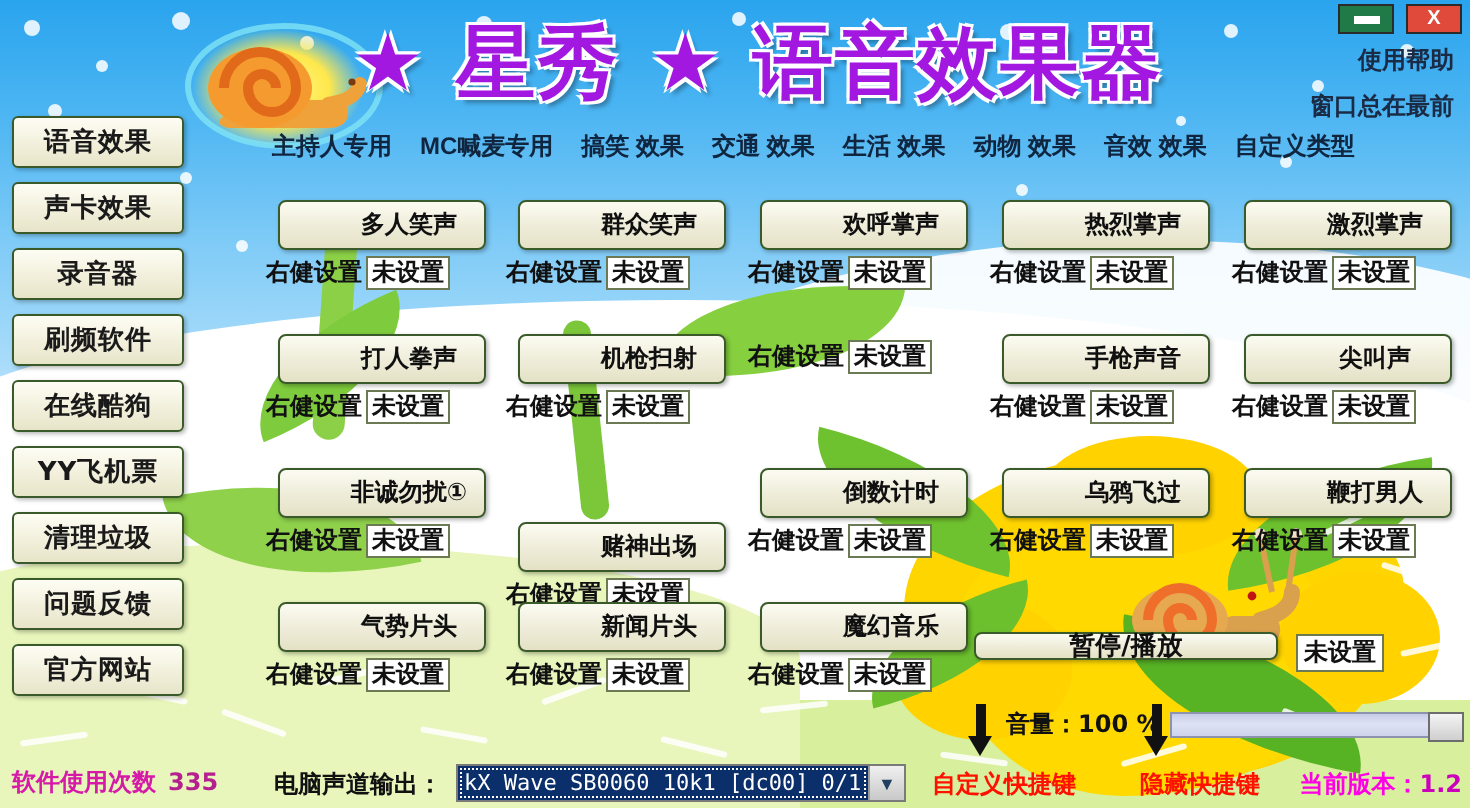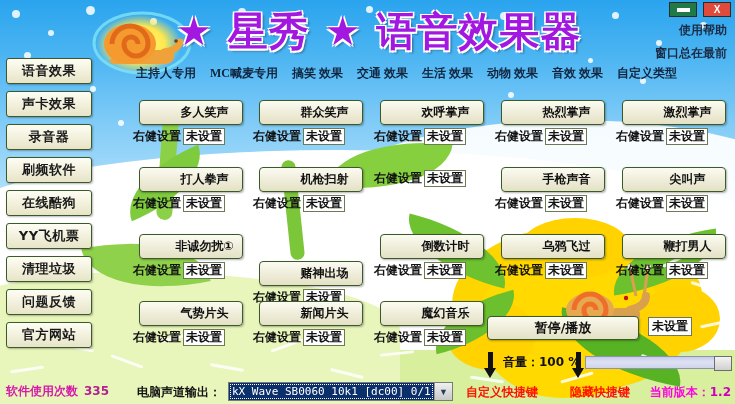--- a/index.html
+++ b/index.html
@@ -146,21 +146,21 @@
     margin-bottom: 6px; cursor: pointer; white-space: nowrap;
   }
 
   
   .tabs {
     position: absolute; left: 136px; top: 64px; width: 596px; height: 18px;
     display: flex; align-items: center;
   }
   .tab {
     font-size: 12px; font-weight: bold; color: #10253f;
-    font-family: Liberation Serif, serif;
+    font-family: Liberation Sans, sans-serif;
     white-space: nowrap; cursor: pointer; margin-right: 14px;
   }
   .tab:last-child { margin-right: 0; }
 
   
   .sidebar { position: absolute; left: 6px; top: 58px; width: 86px; }
   .side-btn {
     width: 86px; height: 26px; margin-bottom: 7px;
     background: linear-gradient(180deg,#fdfdf4 0%,#f3f1dd 50%,#e7e4c8 100%);
     border: 1px solid #3a5a2a;
@@ -196,21 +196,21 @@
   .hk-box {
     margin-left: 2px; padding: 0 2px; min-width: 40px; height: 17px;
     background: #ffffff; border: 1px solid #6b7a52;
     font-size: 12px; color: #111; font-weight: bold;
     font-family: "DejaVu Sans", sans-serif;
     display: flex; align-items: center; justify-content: center;
     cursor: pointer; white-space: nowrap;
   }
   .play-btn {
     position: absolute; left: 487px; top: 316px;
-    width: 152px; height: 24px;
+    width: 152px; height: 14px;
     background: linear-gradient(180deg,#fbfbf2 0%,#f0eedb 48%,#e4e1c5 100%);
     border: 1px solid #3a5a2a; border-radius: 4px;
     box-shadow: 1px 1px 2px rgba(0,0,0,.30);
     display: flex; align-items: center; justify-content: center;
     font-size: 13px; font-weight: bold; color: #101010;
     font-family: "DejaVu Sans", sans-serif; cursor: pointer;
   }
   .play-hk {
     position: absolute; left: 648px; top: 317px;
     padding: 0 3px; height: 19px; min-width: 44px;

